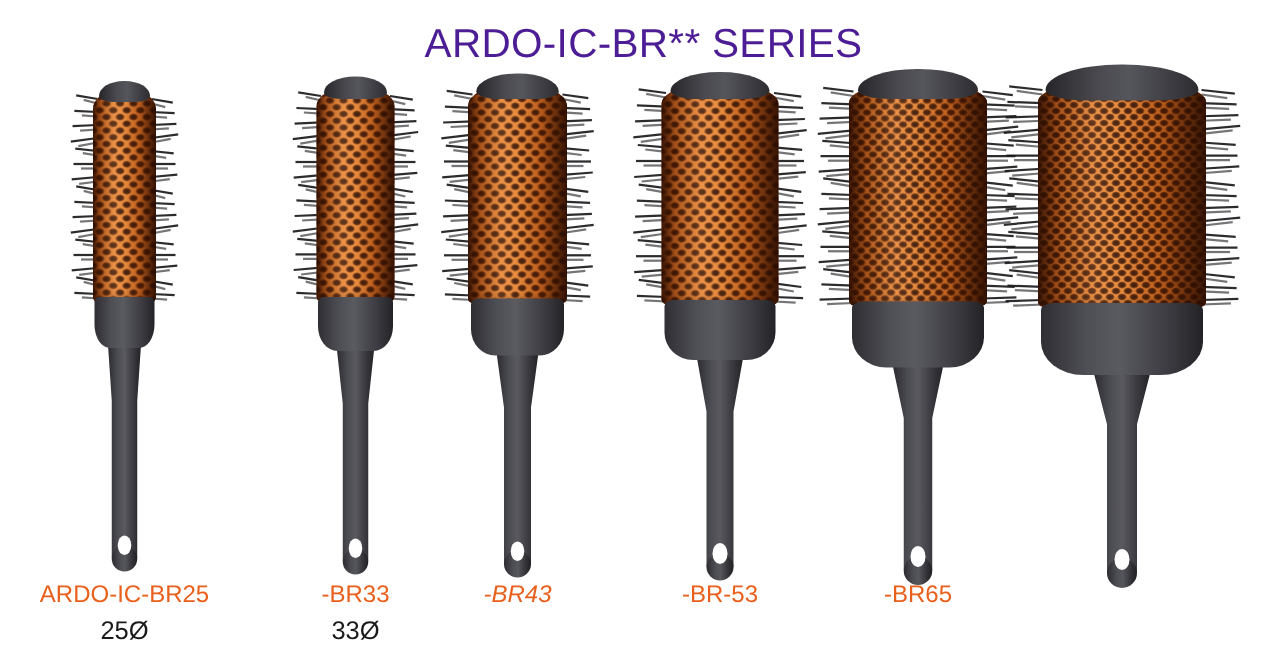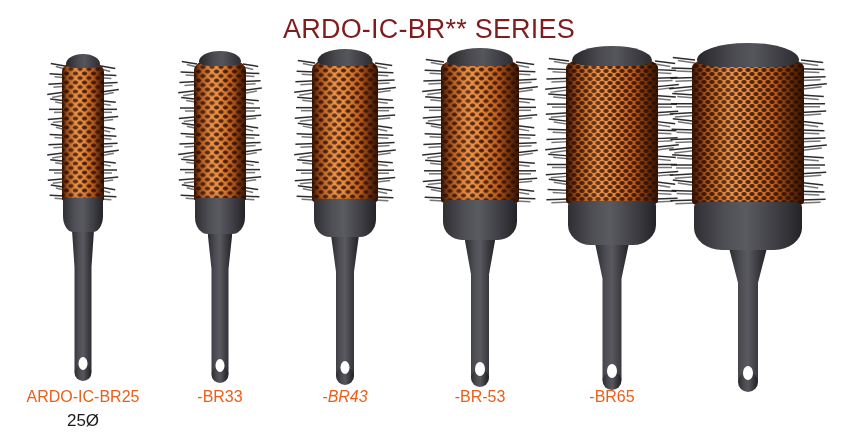--- a/index.html
+++ b/index.html
@@ -17,21 +17,21 @@
   }
 
   #page-title {
     position: absolute;
     top: 14px;
     left: 0;
     width: 858px;
     text-align: center;
     font-size: 27px;
     font-weight: 400;
-    color: #7f1d1d;
+    color: #4c1d95;
     letter-spacing: 0.2px;
     white-space: nowrap;
   }
 
   #brush-row {
     position: absolute;
     top: 0;
     left: 0;
     width: 858px;
     height: 442px;
@@ -224,21 +224,21 @@
       <div class="cap" style="width: 34px; height: 14px; top: 53.7px;"></div>
       <div class="ferrule" style="width: 40px; height: 34px; top: 198px;"></div>
       <div class="grip" style="width: 22px; height: 142px; top: 230px; clip-path: polygon(0% 0%, 100% 0%, 88.6364% 26%, 88.6364% 100%, 11.3636% 100%, 11.3636% 26%);"></div>
       <div class="grip-end" style="width: 17px; height: 17px; top: 363.5px;"></div>
       <div class="hang-hole" style="width: 9px; height: 13px; top: 357px;"></div>
       <div class="label-block" style="top: 388px;">
         <div class="model-label">ARDO-IC-BR25</div>
         <div class="size-label">25Ø</div>
       </div>
     </div>
-    <div class="brush" style="left: 125px; width: 190px; text-decoration: underline;">
+    <div class="brush" style="left: 142px; width: 190px; text-decoration: underline;">
       <svg width="90" height="144" class="bristles" style="left: 50px; top: 58px; position: absolute;">
         <path d="M22,6 L6.800000000000001,3.5999999999999996 " stroke="#1b1b1e" stroke-width="1.5" opacity="0.92"></path>
         <path d="M68,6 L83.2,8.4 " stroke="#1b1b1e" stroke-width="1.5" opacity="0.92"></path>
         <path d="M22,9 L11.8,6.6 " stroke="#1b1b1e" stroke-width="1.5" opacity="0.6"></path>
         <path d="M68,9 L78.2,11.4 " stroke="#1b1b1e" stroke-width="1.5" opacity="0.6"></path>
         <path d="M22,14.8 L5.600000000000001,14 " stroke="#1b1b1e" stroke-width="1.5" opacity="0.92"></path>
         <path d="M68,14.8 L84.4,15.600000000000001 " stroke="#1b1b1e" stroke-width="1.5" opacity="0.92"></path>
         <path d="M22,17.8 L10.6,17 " stroke="#1b1b1e" stroke-width="1.5" opacity="0.6"></path>
         <path d="M68,17.8 L79.4,18.6 " stroke="#1b1b1e" stroke-width="1.5" opacity="0.6"></path>
         <path d="M22,23.6 L4.399999999999999,24.400000000000002 " stroke="#1b1b1e" stroke-width="1.5" opacity="0.92"></path>
@@ -302,20 +302,21 @@
         <div class="holes" style="background-image: radial-gradient(3.3px 2.52px, rgb(42, 13, 3) 0%, rgb(74, 28, 6) 62%, rgba(90, 40, 10, 0) 100%), radial-gradient(3.3px 2.52px, rgb(42, 13, 3) 0%, rgb(74, 28, 6) 62%, rgba(90, 40, 10, 0) 100%); background-size: 9px 9px, 9px 9px; background-position: 0px 0px, 4.5px 4.5px;"></div>
         <div style="position: absolute; inset: 0px; z-index: 4; background: linear-gradient(to right, rgba(40, 12, 0, 0.72) 0%, rgba(90, 35, 5, 0.26) 12%, rgba(255, 190, 130, 0.2) 33%, rgba(255, 205, 150, 0.1) 48%, rgba(120, 50, 10, 0.22) 74%, rgba(35, 10, 0, 0.7) 100%);"></div>
       </div>
       <div class="cap" style="width: 42px; height: 15px; top: 51.25px;"></div>
       <div class="ferrule" style="width: 50px; height: 36px; top: 198px;"></div>
       <div class="grip" style="width: 25px; height: 142px; top: 232px; clip-path: polygon(0% 0%, 100% 0%, 84% 26%, 84% 100%, 16% 100%, 16% 26%);"></div>
       <div class="grip-end" style="width: 17px; height: 17px; top: 365.5px;"></div>
       <div class="hang-hole" style="width: 9px; height: 13px; top: 359px;"></div>
       <div class="label-block" style="top: 388px;">
         <div class="model-label">-BR33</div>
+        <div class="size-label">33Ø</div>
       </div>
     </div>
     <div class="brush" style="left: 250px; width: 190px; font-style: italic;">
       <svg width="108" height="146" class="bristles" style="left: 41px; top: 57px; position: absolute;">
         <path d="M24,6 L6.800000000000001,3.5999999999999996 " stroke="#1b1b1e" stroke-width="1.5" opacity="0.92"></path>
         <path d="M84,6 L101.2,8.4 " stroke="#1b1b1e" stroke-width="1.5" opacity="0.92"></path>
         <path d="M24,9 L11.8,6.6 " stroke="#1b1b1e" stroke-width="1.5" opacity="0.6"></path>
         <path d="M84,9 L96.2,11.4 " stroke="#1b1b1e" stroke-width="1.5" opacity="0.6"></path>
         <path d="M24,14.933333333333334 L5.600000000000001,14.133333333333333 " stroke="#1b1b1e" stroke-width="1.5" opacity="0.92"></path>
         <path d="M84,14.933333333333334 L102.4,15.733333333333334 " stroke="#1b1b1e" stroke-width="1.5" opacity="0.92"></path>

